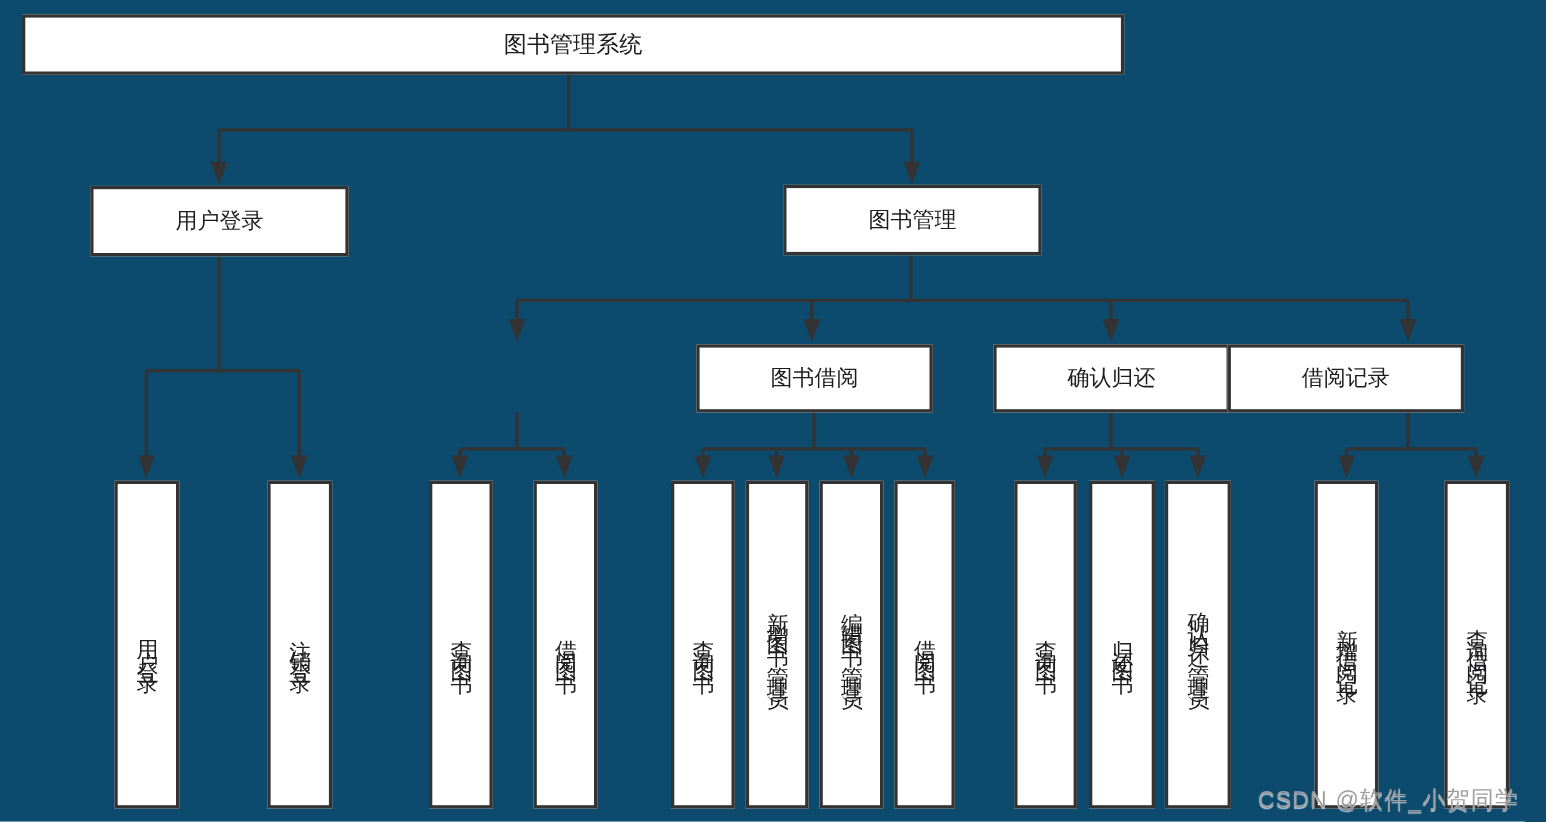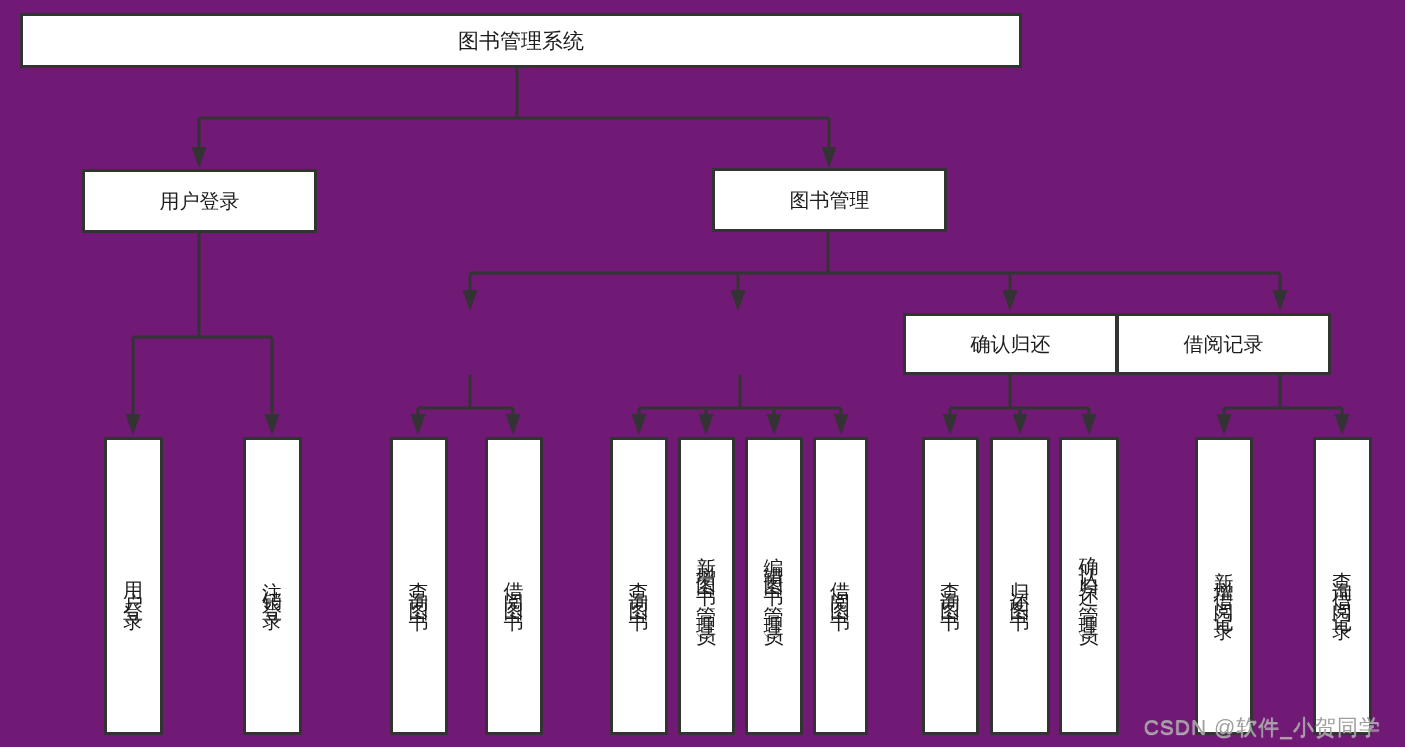--- a/index.html
+++ b/index.html
@@ -1,17 +1,17 @@
 <!DOCTYPE html>
 <html><head>
 <meta charset="utf-8">
 <style>
   html,body{margin:0;padding:0;background:#ffffff;}
   .stage{
-    position:relative;width:1405px;height:747px;background:#701a75;
+    position:relative;width:1405px;height:747px;background:#0c4a6e;
     font-family:"Liberation Sans","DejaVu Sans",sans-serif;
     overflow:hidden;
   }
   .connectors{position:absolute;left:0;top:0;pointer-events:none;}
   .node{
     position:absolute;box-sizing:border-box;
     border:3px solid #333333;background:#ffffff;
     display:flex;align-items:center;justify-content:center;
     color:#1c1c1e;font-size:20px;line-height:1;white-space:nowrap;
   }
@@ -72,20 +72,23 @@
     <span>图书管理系统</span>
   </div>
 
   <div class="node" style="left:82px;top:169px;width:235px;height:64px">
     <span>用户登录</span>
   </div>
   <div class="node" style="left:712px;top:168px;width:235px;height:64px">
     <span>图书管理</span>
   </div>
 
+  <div class="node" style="left:633px;top:313px;width:215px;height:62px">
+    <span>图书借阅</span>
+  </div>
   <div class="node" style="left:903px;top:313px;width:215px;height:62px">
     <span>确认归还</span>
   </div>
   <div class="node" style="left:1116px;top:313px;width:215px;height:62px">
     <span>借阅记录</span>
   </div>
 
   <div class="node v" style="left:104px;top:437px;width:59px;height:298px">
     <span>用户登录</span>
   </div>

